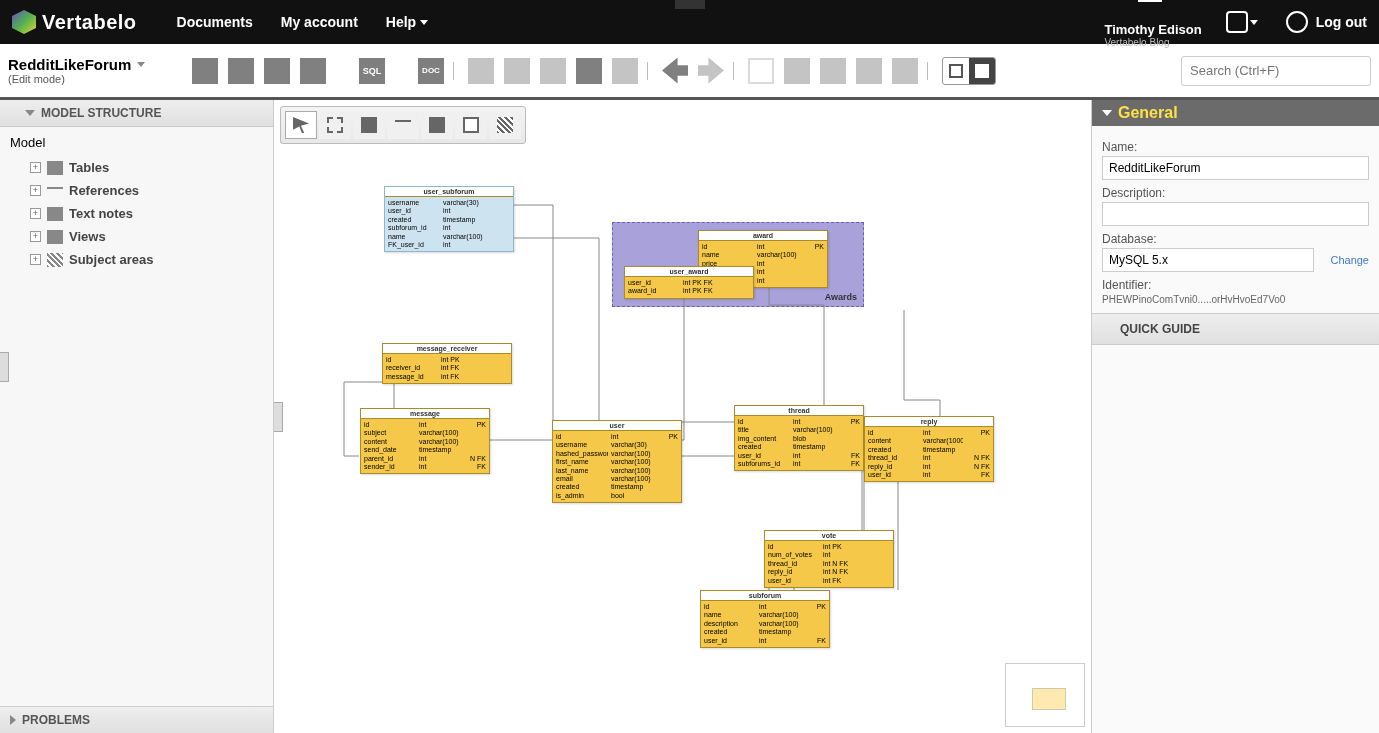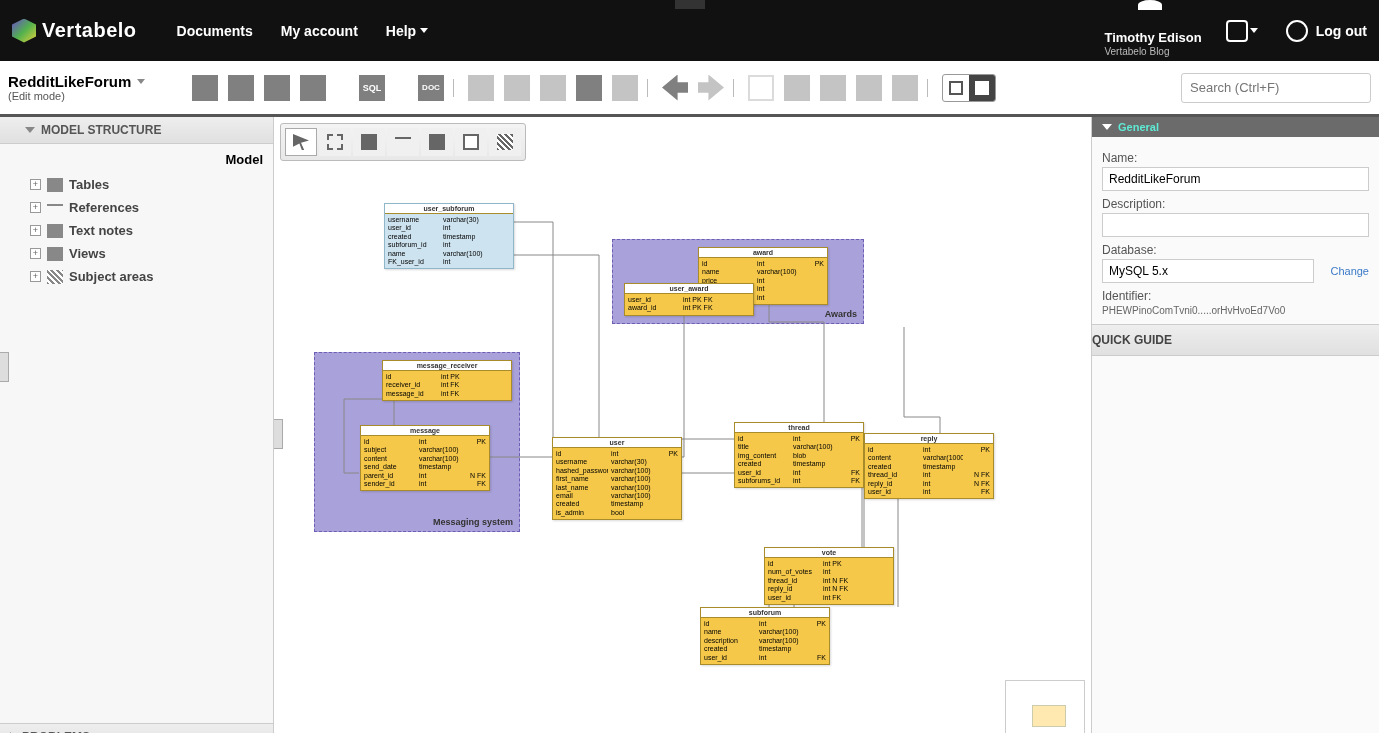--- a/index.html
+++ b/index.html
@@ -1,19 +1,19 @@
 <!DOCTYPE html>
 <html><head>
 <meta charset="utf-8">
 <style>
 * { margin: 0; padding: 0; box-sizing: border-box; font-family: Arial, Helvetica, sans-serif; }
 body { width: 1379px; height: 733px; overflow: hidden; background: #fff; }
 
 
-.topnav { height: 61px; background: #111; display: flex; align-items: center; color: #fff; padding: 0 12px; }
+.topnav { height: 44px; background: #111; display: flex; align-items: center; color: #fff; padding: 0 12px; }
 .logo { display: flex; align-items: center; gap: 6px; font-weight: bold; font-size: 20px; letter-spacing: 0.5px; margin-right: 40px;}
 .logo-mark { width: 24px; height: 24px; background: linear-gradient(135deg,#6a4ec8,#52b14e,#e5d23a); clip-path: polygon(50% 0,100% 25%,100% 75%,50% 100%,0 75%,0 25%); }
 .nav-links { display: flex; gap: 28px; }
 .nav-links a { color: #fff; text-decoration: none; font-size: 14px; font-weight: bold; }
 .nav-help { display:flex; align-items:center; gap:4px; }
 .nav-spacer { flex: 1; }
 .user-block { display: flex; align-items: center; gap: 3px; margin-right: 14px; flex-direction: column;}
 .user-icon { width:18px; height:18px; background:#fff; border-radius:50%; position:relative;}
 .user-icon::after{content:''; position:absolute; bottom:-6px; left:-3px; width:24px; height:10px; background:#fff; border-radius:50% 50% 0 0;}
 .user-text { line-height: 1.1; }
@@ -42,21 +42,21 @@
 .toolbar-spacer{flex:1;}
 .search-box{ width:190px; height:30px; border:1px solid #ccc; border-radius:3px; padding:0 8px; font-size:13px;}
 
 
 .main { display:flex; height: calc(733px - 44px - 56px); }
 .left-panel { width: 274px; background:#f7f7f7; border-right:1px solid #ccc; display:flex; flex-direction:column;}
 .panel-header { background: linear-gradient(#eee,#e0e0e0); padding:6px 25px; font-size:12px; font-weight:bold; color:#555; border-bottom:1px solid #ccc; display:flex; align-items:center; gap:6px;}
 .tri { width:0; height:0; border-left:5px solid transparent; border-right:5px solid transparent; border-top:6px solid #888; display:inline-block;}
 .tri.right{ border-top:5px solid transparent; border-bottom:5px solid transparent; border-left:6px solid #888; border-right:none;}
 .tree { padding: 8px 10px; flex:1; overflow:auto; font-size:13px;}
-.tree-root{ font-weight:bold; margin-bottom:6px;text-align:right;}
+.tree-root{ font-weight:normal; margin-bottom:6px;}
 .tree-item{ display:flex; align-items:center; gap:6px; padding:4px 0 4px 20px; color:#444; cursor:pointer;}
 .tree-icon{ width:16px; height:14px; background:#888;}
 .plus-box{ width:11px; height:11px; border:1px solid #999; font-size:9px; line-height:9px; text-align:center; color:#666; background:#fff;}
 .problems-bar{ background: linear-gradient(#eee,#e0e0e0); padding:6px 10px; font-size:12px; font-weight:bold; color:#555; border-top:1px solid #ccc; display:flex; align-items:center; gap:6px;}
 
 .canvas-area { flex:1; position:relative; background:#fff; overflow:hidden;}
 .canvas-toolbar{ position:absolute; top:6px; left:6px; background:linear-gradient(#f4f4f4,#e8e8e8); border:1px solid #bbb; border-radius:3px; display:flex; padding:4px; gap:2px; z-index:20;}
 .ct-btn{ width:32px; height:28px; background:#f0f0f0; border:1px solid transparent; display:flex; align-items:center; justify-content:center; cursor:pointer;}
 .ct-btn.active{ background:#fff; border:1px solid #aaa;}
 .ct-icon{ width:16px; height:16px; background:#666;}
@@ -73,28 +73,28 @@
 .db-row{ display:flex; gap:3px; white-space:nowrap; line-height:1.2;}
 .db-row span:nth-child(1){ width:52px; overflow:hidden;}
 .db-row span:nth-child(2){ width:40px; overflow:hidden;}
 .db-row span:nth-child(3){ width:24px; text-align:right; overflow:hidden;}
 
 .minimap{ position:absolute; bottom:6px; right:6px; width:80px; height:64px; border:1px solid #ccc; background:#fff;}
 .minimap .mm-box{ position:absolute; top:24px; left:26px; width:34px; height:22px; background:#ffe9b0; border:1px solid #cca;}
 
 .right-panel{ width:288px; background:#fafafa; border-left:1px solid #ccc; display:flex; flex-direction:column;}
 .rp-section{ background:linear-gradient(#eee,#e0e0e0); padding:6px 10px; font-size:12px; font-weight:bold; color:#444; border-bottom:1px solid #ccc;}
-.rp-sub{ background:#6b6b6b; color:#5eead4; padding:4px 10px; font-size:11px; font-weight:bold; display:flex; align-items:center; gap:6px;}
+.rp-sub{ background:#6b6b6b; color:#fde047; padding:4px 10px; font-size:16px; font-weight:bold; display:flex; align-items:center; gap:6px;}
 .rp-sub .tri{ border-top-color:#fff;}
 .rp-body{ padding:8px 10px; font-size:12px; color:#333;}
 .rp-body label{ display:block; margin-top:6px; margin-bottom:2px; color:#555;}
 .rp-input{ width:100%; height:24px; border:1px solid #ccc; padding:0 6px; font-size:12px; background:#fff;}
 .db-line{ display:flex; align-items:center; gap:16px;}
 .change-link{ color:#3b7ac8; font-size:11px; cursor:pointer;text-align:center;}
-.quick-guide{ background:linear-gradient(#eee,#e0e0e0); padding:8px 0; font-size:12px; font-weight:bold; color:#444; border-top:1px solid #ccc; border-bottom:1px solid #ccc;}
+.quick-guide{ background:linear-gradient(#eee,#e0e0e0); padding:8px 28px; font-size:12px; font-weight:bold; color:#444; border-top:1px solid #ccc; border-bottom:1px solid #ccc;}
 
 .handle { position:absolute; width:10px; height:30px; background:#ddd; border:1px solid #aaa; top:50%; transform:translateY(-50%);}
 .handle.left{left:-1px;}
 .handle.right{right:-1px;}
 .top-handle{position:absolute; top:-1px; left:50%; transform:translateX(-50%); width:30px; height:10px; background:#333; z-index:5;}
 
 svg.connections{position:absolute; top:0; left:0; width:100%; height:100%; pointer-events:none;}
 svg.connections line{ stroke:#888; stroke-width:1;}
 </style>
 </head>
@@ -242,23 +242,20 @@
       <div class="ct-btn">
           <div class="ct-icon" style="background:#fff;border:2px solid #666;"></div>
         </div>
       <div class="ct-btn">
           <div class="ct-icon" style="background:repeating-linear-gradient(45deg,#666,#666 2px,#fff 2px,#fff 4px);"></div>
         </div>
     </div>
 
     <div class="sa" style="left:338px; top:122px; width:252px; height:85px;">
         <div class="sa-label">Awards</div>
-      </div>
-    <div class="sa" style="left:40px; top:235px; width:206px; height:180px;">
-        <div class="sa-label">Messaging system</div>
       </div>
 
     <svg class="connections">
       <line x1="184" y1="138" x2="325" y2="138"></line>
       <line x1="325" y1="138" x2="325" y2="326"></line>
       <line x1="184" y1="105" x2="279" y2="105"></line>
       <line x1="279" y1="105" x2="279" y2="346"></line>
       <line x1="398" y1="176" x2="424" y2="176"></line>
       <line x1="398" y1="182" x2="410" y2="182"></line>
       <line x1="410" y1="182" x2="410" y2="340"></line>

